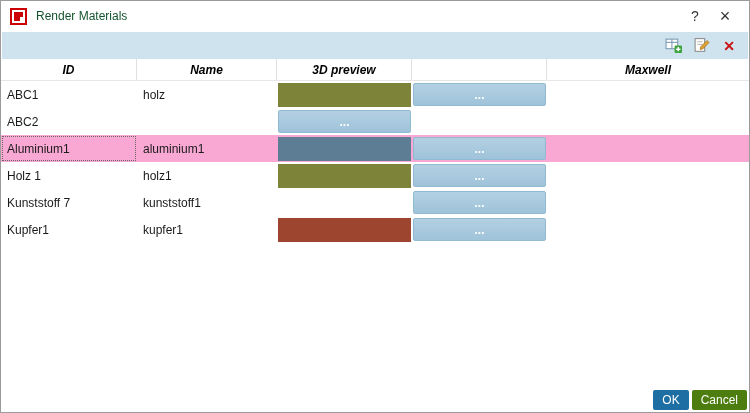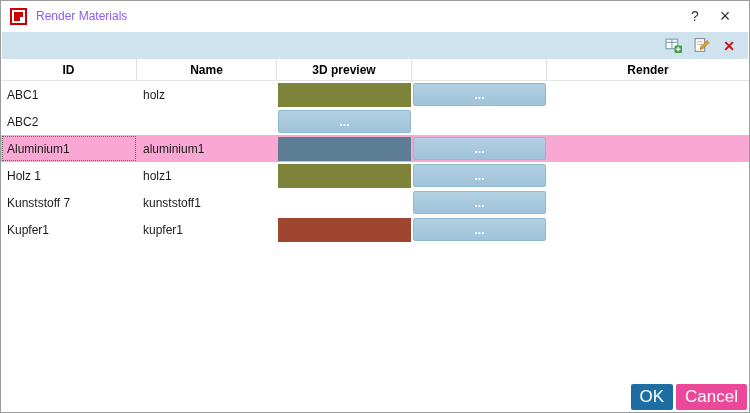--- a/index.html
+++ b/index.html
@@ -6,39 +6,39 @@
   .window {
     width:750px; height:413px; box-sizing:border-box;
     background:#ffffff; border:1px solid #9b9b9b;
     position:relative; display:flex; flex-direction:column; overflow:hidden;
   }
   
   .titlebar { height:30px; flex:0 0 30px; display:flex; align-items:center; padding:0 9px; background:#ffffff; }
   .app-icon { width:17px; height:17px; border:2px solid #cc0000; box-sizing:border-box; position:relative; margin-right:9px; background:#fff; }
   .app-icon-inner { position:absolute; left:2px; top:2px; width:6px; height:9px; background:#cc0000; }
   .app-icon-inner2 { position:absolute; right:2px; top:2px; width:3px; height:5px; background:#cc0000; }
-  .title { font-size:12px; color:#8b5cf6; }
+  .title { font-size:12px; color:#14532d; }
   .titlebar-spacer { flex:1; }
   .help-btn { font-size:14px; color:#333; width:30px; text-align:center; cursor:default; }
   .close-btn { font-size:18px; color:#333; width:30px; text-align:center; line-height:18px; cursor:default; }
   
   .toolbar {
     height:27px; flex:0 0 27px; background:#cfe3ef;
     display:flex; align-items:center; justify-content:flex-end;
     gap:10px; padding:0 10px; margin:1px 1px 0 1px;
   }
   .tb-btn { width:18px; height:18px; display:flex; align-items:center; justify-content:center; cursor:default; }
   .tb-delete { color:#cc1111; font-weight:bold; font-size:14px; }
   
   .table { flex:1; display:flex; flex-direction:column; overflow:hidden; }
   .thead, .trow {
     display:grid;
     grid-template-columns:136px 140px 135px 135px 1fr;
   }
-  .thead { height:21px; align-items:center; border-bottom:1px solid #e6e6e6; }
+  .thead { height:21px; align-items:center; border-bottom:1px solid #e6e6e6;font-style:italic; }
   .th {
     font-size:12px; font-weight:bold; color:#000; text-align:center;
     border-right:1px solid #e0e0e0; height:100%; display:flex; align-items:center; justify-content:center;
   }
   .th:last-child { border-right:none; }
   .trow { height:27px; align-items:center; background:#ffffff; }
   .trow.selected { background:#f9a8d4; }
   .td { font-size:12px; color:#1a1a1a; padding:0 4px 0 6px; white-space:nowrap; overflow:hidden; height:100%; display:flex; align-items:center; box-sizing:border-box; }
   .trow.selected .td-id { outline:1px dotted #666; outline-offset:-2px; }
   .td-preview { padding:1px 1px; }
@@ -46,25 +46,25 @@
   .td-btn { padding:1px 1px; }
   .dots-btn {
     width:100%; height:23px; border:1px solid #90b9d2; box-sizing:border-box;
     background:linear-gradient(#b3d0e2,#9fc3da);
     color:#ffffff; font-size:12px; font-weight:bold; line-height:10px;
     border-radius:2px; display:flex; align-items:center; justify-content:center; cursor:default;
   }
   
   .footer { position:absolute; right:2px; bottom:2px; display:flex; gap:3px; }
   .footer button {
-    border:none; font-family:"Liberation Sans", sans-serif; font-size:17px;
+    border:none; font-family:"Liberation Sans", sans-serif; font-size:12px;
     color:#ffffff; padding:3px 9px; border-radius:2px; cursor:default;
   }
   .btn-ok { background:#1d6fa3; }
-  .btn-cancel { background:#ec4899; }
+  .btn-cancel { background:#4d7c0f; }
 </style>
 </head>
 <body>
 
 <div class="window">
 
   <div class="titlebar">
     <span class="app-icon">
       <span class="app-icon-inner"></span>
         <span class="app-icon-inner2"></span>
@@ -95,21 +95,21 @@
     </span>
     <span class="tb-btn tb-delete">✕</span>
   </div>
 
   <div class="table">
     <div class="thead">
       <div class="th">ID</div>
       <div class="th">Name</div>
       <div class="th">3D preview</div>
       <div class="th"></div>
-      <div class="th">Render</div>
+      <div class="th">Maxwell</div>
     </div>
     <div>
     <div class="trow">
       <div class="td td-id">ABC1</div>
       <div class="td">holz</div>
       <div class="td td-preview">
         <span class="swatch" style="background: rgb(125, 131, 56);"></span>
       </div>
       <div class="td td-btn">
         <span class="dots-btn">...</span>

